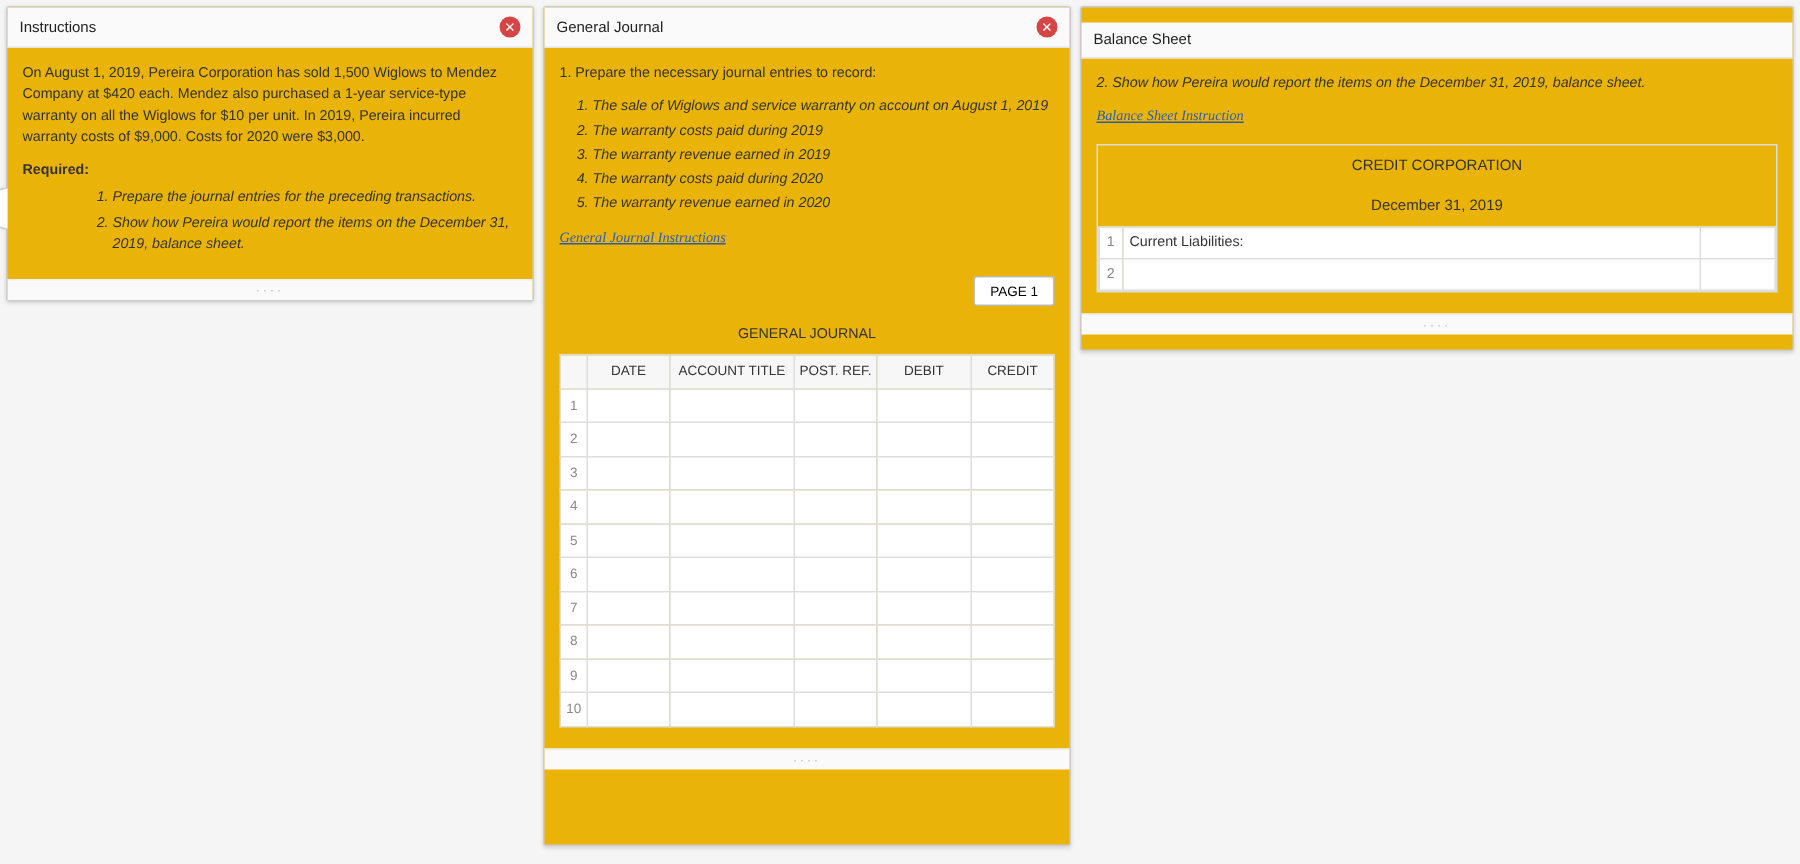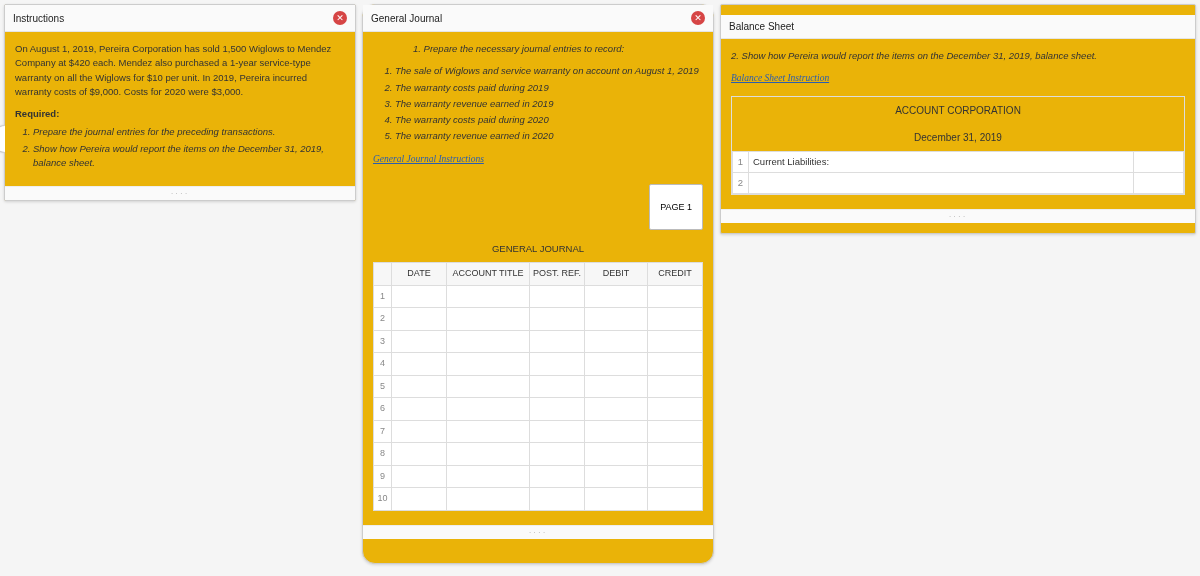--- a/index.html
+++ b/index.html
@@ -18,21 +18,21 @@
   .panel {
     background: #eab308;
     border: 1px solid #ccc;
     border-radius: 2px;
     box-shadow: 0 1px 3px rgba(0,0,0,0.15);
     position: relative;
     display: flex;
     flex-direction: column;
   }
   .panel-instructions { width: 352px; min-height: 150px; }
-  .panel-general { width: 352px; min-height: 560px; border-radius: 13px; }
+  .panel-general { width: 352px; min-height: 560px; }
   .panel-balance { flex: 1; min-height: 230px; justify-content: center; }
   .panel-header {
     display: flex;
     align-items: center;
     justify-content: space-between;
     padding: 6px 8px;
     border-bottom: 1px solid #e5e5e5;
     background: #fafafa;
   }
   .panel-header .title { font-size: 10px; font-weight: normal; color:#222; }
@@ -42,40 +42,40 @@
     background: #d64545;
     color: #fff;
     display: flex; align-items: center; justify-content: center;
     font-size: 9px; line-height: 1;
     cursor: pointer;
   }
   .panel-body { padding: 10px 10px 14px 10px; font-size: 9.5px; line-height: 1.5; color:#333; }
   .panel-body p { margin-bottom: 8px; }
   .req-head { font-weight: bold; margin-top: 6px; display:block; }
   ol.req-list { margin: 4px 0 0 18px; font-style: italic; }
-  ol.req-list li { margin-bottom: 2px; }
+  ol.req-list li { margin-bottom: 2px; margin-left: 42px; }
   .resize-grip {
     text-align: center;
     color: #bbb;
     font-size: 8px;
     letter-spacing: 2px;
     padding: 2px 0;
     cursor: ns-resize;
     border-top: 1px solid #eee;
     background:#fafafa;
   }
   .link { color: #2a5db0; text-decoration: underline; font-style: italic; cursor: pointer; display:inline-block;font-family:Liberation Serif, serif; }
-  .gj-intro { font-style: italic; margin-bottom: 8px; margin-left: 40px; }
+  .gj-intro { margin-bottom: 8px; }
   ol.sub-list { margin: 4px 0 8px 22px; font-style: italic; }
   ol.sub-list li { margin-bottom: 2px; }
   .page-btn-row { display:flex; justify-content:flex-end; margin: 18px 0 6px 0; }
   .page-btn {
     border: 1px solid #bbb;
     background: #fff;
-    padding: 17px 10px;
+    padding: 4px 10px;
     font-size: 9px;
     cursor: pointer;
     border-radius: 2px;
   }
   .journal-title { text-align: center; font-size: 9.5px; padding: 6px 0; }
   table.journal {
     width: 100%;
     border-collapse: collapse;
     table-layout: fixed;
   }
@@ -275,21 +275,21 @@
   <div class="panel panel-balance">
     <div class="panel-header">
       <span class="title">Balance Sheet</span>
     </div>
     <div class="panel-body">
       <p class="bs-intro">2. Show how Pereira would report the items on the December 31, 2019, balance sheet.</p>
       <span class="link">Balance Sheet Instruction</span>
 
       <div class="bs-box">
         <div class="bs-head">
-          <div class="line1">ACCOUNT CORPORATION</div>
+          <div class="line1">CREDIT CORPORATION</div>
           <div class="line3">December 31, 2019</div>
         </div>
         <table class="bs">
           <tbody id="bs-body">
               <tr>
                 <td class="rownum">1</td>
                 <td>Current Liabilities:</td>
                 <td class="amount"></td>
               </tr>
               <tr>

